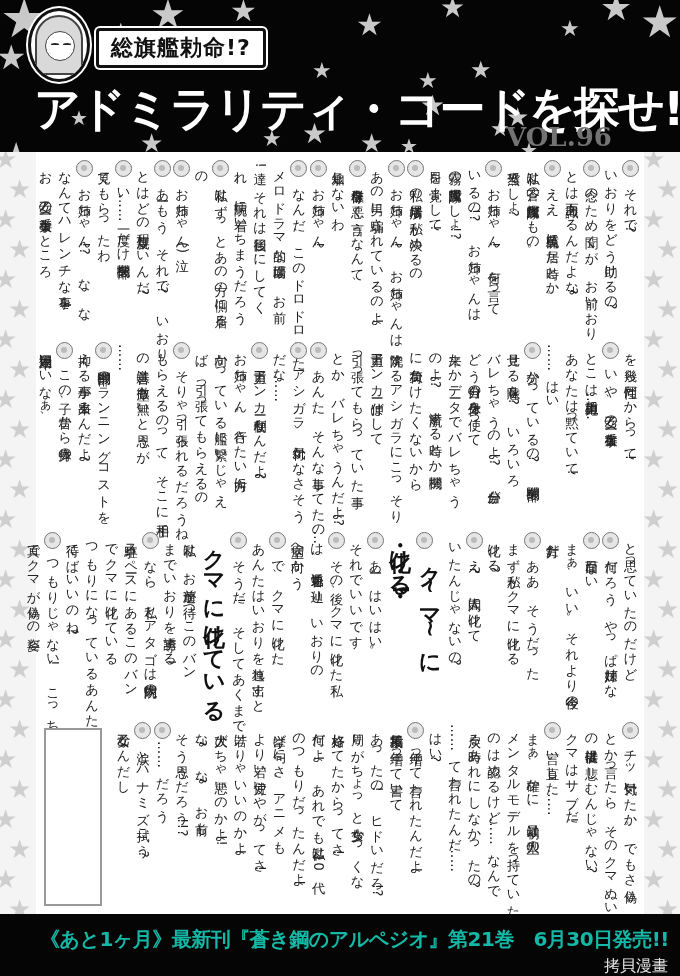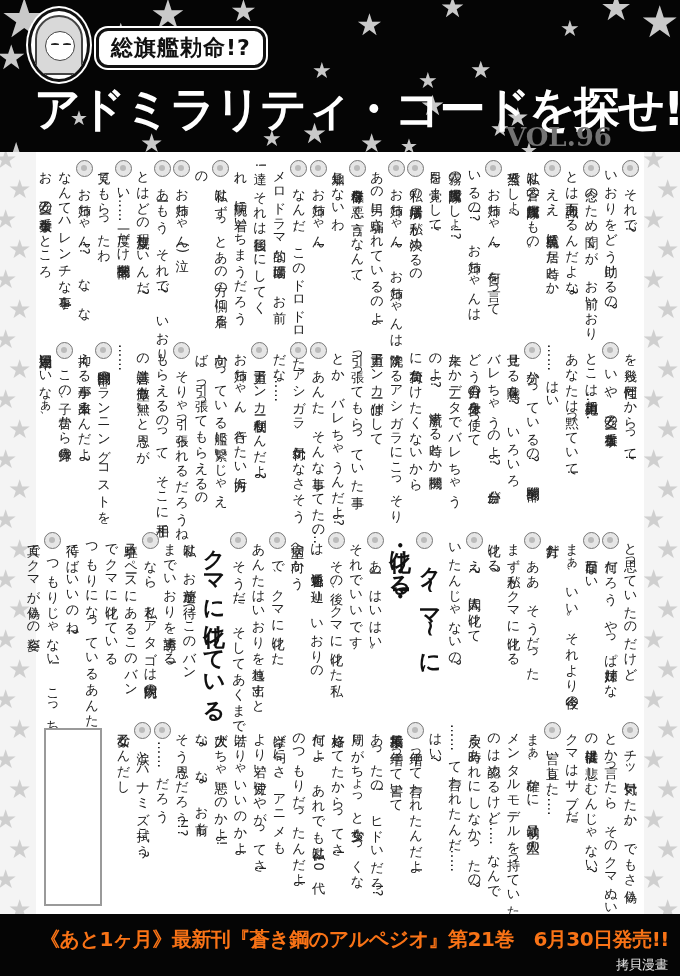--- a/index.html
+++ b/index.html
@@ -6,21 +6,21 @@
   html, body { width: 680px; height: 976px; background: #ffffff; overflow: hidden; }
   body { position: relative; font-family: "DejaVu Sans", sans-serif; color: #222; }
 
   
   .header { position: absolute; left: 0; top: 0; width: 680px; height: 152px; background: #050505; overflow: hidden; }
   .star { position: absolute; color: #c9c9c9; line-height: 1; font-family: "DejaVu Sans", sans-serif; }
   .mascot { position: absolute; left: 28px; top: 8px; width: 62px; height: 74px; border-radius: 50%; background: #fff; border: 3px solid #111; box-shadow: 0 0 0 2px #fff; overflow: hidden; }
   .mascot .hair { position: absolute; left: 4px; top: 4px; width: 48px; height: 60px; border-radius: 24px 24px 8px 8px; background: #d9d9d9; border: 2px solid #444; }
   .mascot .face { position: absolute; left: 14px; top: 20px; width: 30px; height: 30px; border-radius: 50%; background: #fff; border: 1.5px solid #444; }
   .mascot .eye { position: absolute; top: 32px; width: 8px; height: 3px; border-top: 2px solid #222; border-radius: 50% 50% 0 0; }
-  .pill-ja { position: absolute; left: 96px; top: 28px; height: 40px; padding: 0 12px; border-radius: 12px; background: #fff; border: 3px solid #111; box-shadow: 0 0 0 2px #fff; display: flex; align-items: center; font-family: "DejaVu Sans", sans-serif; font-weight: bold; font-size: 22px; color: #111; letter-spacing: 1px; }
+  .pill-ja { position: absolute; left: 96px; top: 28px; height: 40px; padding: 0 12px; border-radius: 4px; background: #fff; border: 3px solid #111; box-shadow: 0 0 0 2px #fff; display: flex; align-items: center; font-family: "DejaVu Sans", sans-serif; font-weight: bold; font-size: 22px; color: #111; letter-spacing: 1px; }
   .pill-en { position: absolute; left: 346px; top: 40px; height: 30px; padding: 0 10px; border-radius: 15px; background: #fff; border: 3px solid #111; box-shadow: 0 0 0 2px #fff; display: flex; align-items: center; font-family: "Liberation Sans", sans-serif; font-weight: bold; font-size: 15px; color: #111; white-space: nowrap; }
   .main-title { position: absolute; left: 34px; top: 78px; font-family: "DejaVu Sans", sans-serif; font-weight: bold; font-size: 47px; color: #fff; letter-spacing: -2px; white-space: nowrap; transform: scaleX(0.98); transform-origin: left; }
   .vol { position: absolute; left: 506px; top: 122px; font-family: "DejaVu Serif", serif; font-weight: bold; font-size: 26px; color: #737373; letter-spacing: 0px; white-space: nowrap; }
 
   
   .strip { position: absolute; top: 152px; width: 36px; height: 762px; background: #f4f4f4; overflow: hidden; }
   .strip.left { left: 0; }
   .strip.right { right: 0; }
   .strip .s { position: absolute; color: #cfcfcf; font-size: 26px; line-height: 1; }
 
@@ -42,22 +42,22 @@
   .col.big .t { font-weight: bold; font-size: 22px; line-height: 30px; color: #111; letter-spacing: 0; }
 
   
   .legend { position: absolute; left: 8px; top: 576px; width: 58px; height: 178px; border: 2px solid #9a9a9a; background: #fff; }
   .legend .item { position: absolute; left: 0; width: 54px; text-align: center; }
   .legend .face { margin: 0 auto; width: 36px; height: 36px; border-radius: 50%; background: #e6e6e6; border: 2px solid #444; position: relative; }
   .legend .name { display: block; margin-top: 2px; font-family: "DejaVu Sans", sans-serif; font-weight: bold; font-size: 9px; color: #111; }
 
   
   .footer { position: absolute; left: 0; top: 914px; width: 680px; height: 62px; background: #050505; }
-  .footer-text { position: absolute; left: 40px; top: 12px; font-family: "DejaVu Sans", sans-serif; font-weight: bold; font-size: 20px; color: #f97316; white-space: nowrap; letter-spacing: -0.5px; }
-  .watermark { position: absolute; right: 12px; top: 42px; font-family: "DejaVu Sans", sans-serif; font-size: 13px; color: #e8e8e8; }
+  .footer-text { position: absolute; left: 40px; top: 12px; font-family: "DejaVu Sans", sans-serif; font-weight: bold; font-size: 20px; color: #14b8a6; white-space: nowrap; letter-spacing: -0.5px; }
+  .watermark { position: absolute; right: 12px; top: 42px; font-family: "DejaVu Sans", sans-serif; font-size: 16px; color: #e8e8e8; }
 </style>
 </head>
 <body>
 
 <div class="header" id="header">
     <span class="star" style="left: 110px; top: 20px; font-size: 24px;">★</span>
     <span class="star" style="left: -4px; top: 40px; font-size: 34px;">★</span>
     <span class="star" style="left: 70px; top: 108px; font-size: 20px;">★</span>
     <span class="star" style="left: 0px; top: 138px; font-size: 36px;">★</span>
     <span class="star" style="left: 520px; top: 140px; font-size: 20px;">★</span>

